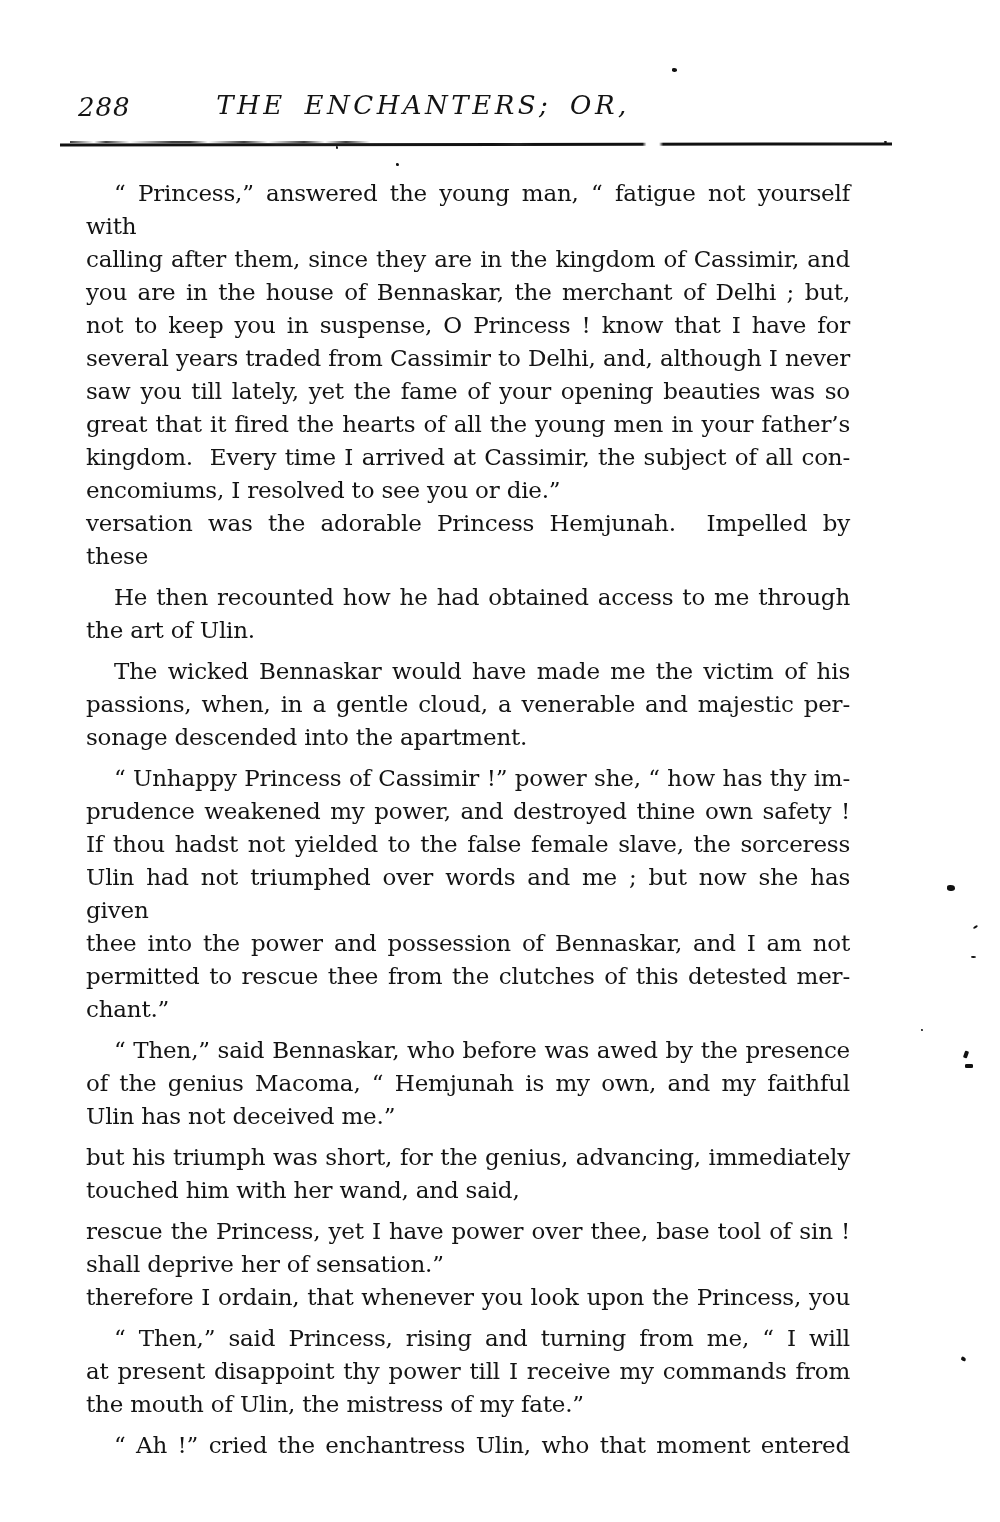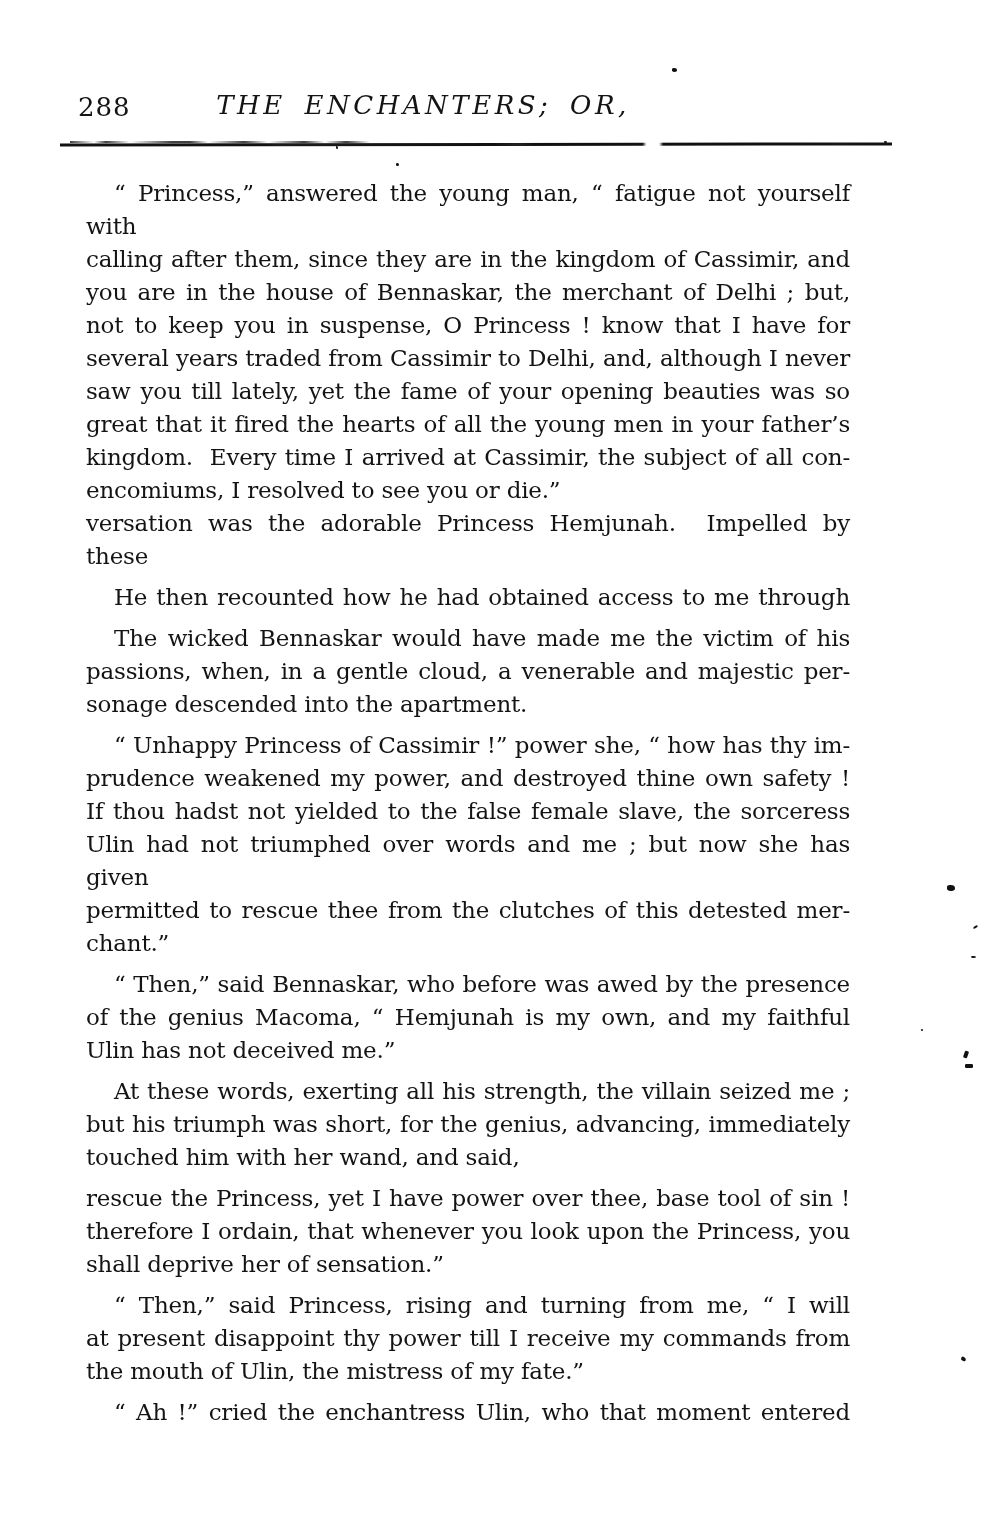--- a/index.html
+++ b/index.html
@@ -23,20 +23,21 @@
     left: 78px;
     right: 62px;
     height: 40px;
   }
   .page-number {
     position: absolute;
     left: 0;
     top: 2px;
     font-size: 26px;
     letter-spacing: 1px;
+    font-style: italic;
   }
   .running-title {
     text-align: center;
     margin-right: 170px;
     font-style: italic;
     font-size: 26px;
     letter-spacing: 3.5px;
     word-spacing: 7px;
     white-space: nowrap;
   }
@@ -123,48 +124,49 @@
         <div class="line">not to keep you in suspense, O Princess ! know that I have for</div>
         <div class="line">several years traded from Cassimir to Delhi, and, although I never</div>
         <div class="line">saw you till lately, yet the fame of your opening beauties was so</div>
         <div class="line">great that it fired the hearts of all the young men in your father’s</div>
         <div class="line">kingdom.&nbsp; Every time I arrived at Cassimir, the subject of all con-</div>
         <div class="line last">encomiums, I resolved to see you or die.”</div>
         <div class="line">versation was the adorable Princess Hemjunah.&nbsp; Impelled by these</div>
       </div>
       <div class="para">
         <div class="line first">He then recounted how he had obtained access to me through</div>
+        <div class="line last">the art of Ulin.</div>
       </div>
       <div class="para">
         <div class="line first">The wicked Bennaskar would have made me the victim of his</div>
         <div class="line">passions, when, in a gentle cloud, a venerable and majestic per-</div>
         <div class="line last">sonage descended into the apartment.</div>
       </div>
       <div class="para">
         <div class="line first">“ Unhappy Princess of Cassimir !” power she, “ how has thy im-</div>
         <div class="line">prudence weakened my power, and destroyed thine own safety !</div>
         <div class="line">If thou hadst not yielded to the false female slave, the sorceress</div>
         <div class="line">Ulin had not triumphed over words and me ; but now she has given</div>
+        <div class="line">thee into the power and possession of Bennaskar, and I am not</div>
         <div class="line">permitted to rescue thee from the clutches of this detested mer-</div>
         <div class="line last">chant.”</div>
       </div>
       <div class="para">
         <div class="line first">“ Then,” said Bennaskar, who before was awed by the presence</div>
         <div class="line">of the genius Macoma, “ Hemjunah is my own, and my faithful</div>
         <div class="line last">Ulin has not deceived me.”</div>
       </div>
       <div class="para">
-        <div class="line first">At these words, exerting all his strength, the villain seized me ;</div>
         <div class="line">but his triumph was short, for the genius, advancing, immediately</div>
         <div class="line last">touched him with her wand, and said,</div>
       </div>
       <div class="para">
         <div class="line">rescue the Princess, yet I have power over thee, base tool of sin !</div>
+        <div class="line last">shall deprive her of sensation.”</div>
         <div class="line">therefore I ordain, that whenever you look upon the Princess, you</div>
-        <div class="line last">shall deprive her of sensation.”</div>
       </div>
       <div class="para">
         <div class="line first">“ Then,” said Princess, rising and turning from me, “ I will</div>
         <div class="line">at present disappoint thy power till I receive my commands from</div>
         <div class="line last">the mouth of Ulin, the mistress of my fate.”</div>
       </div>
       <div class="para">
         <div class="line first">“ Ah !” cried the enchantress Ulin, who that moment entered</div>
       </div>
     </main>

